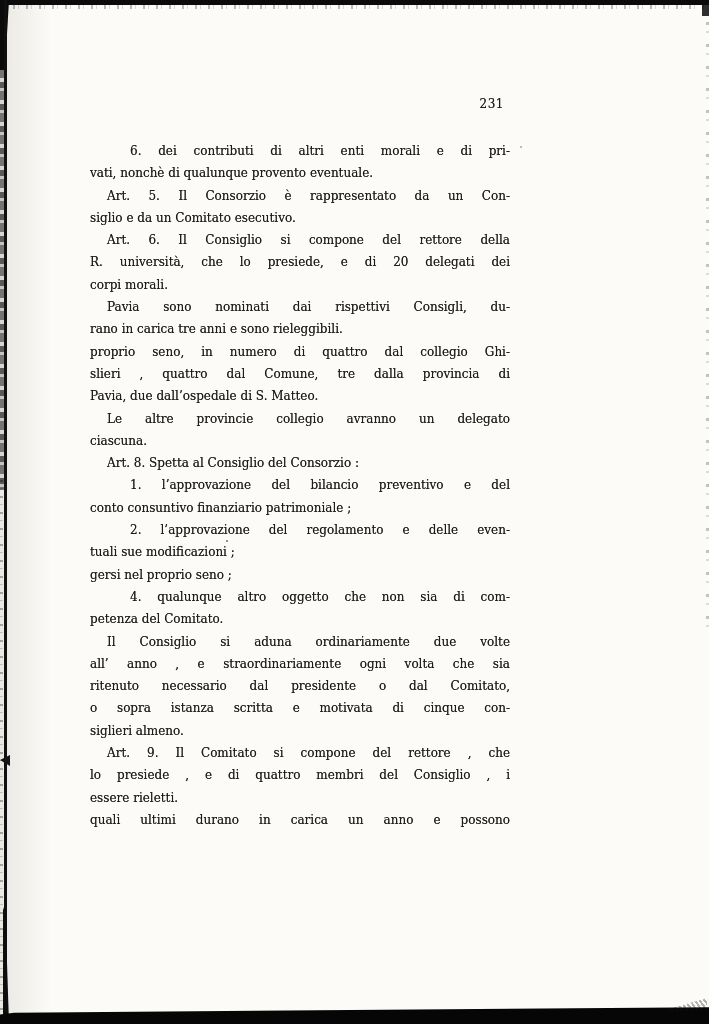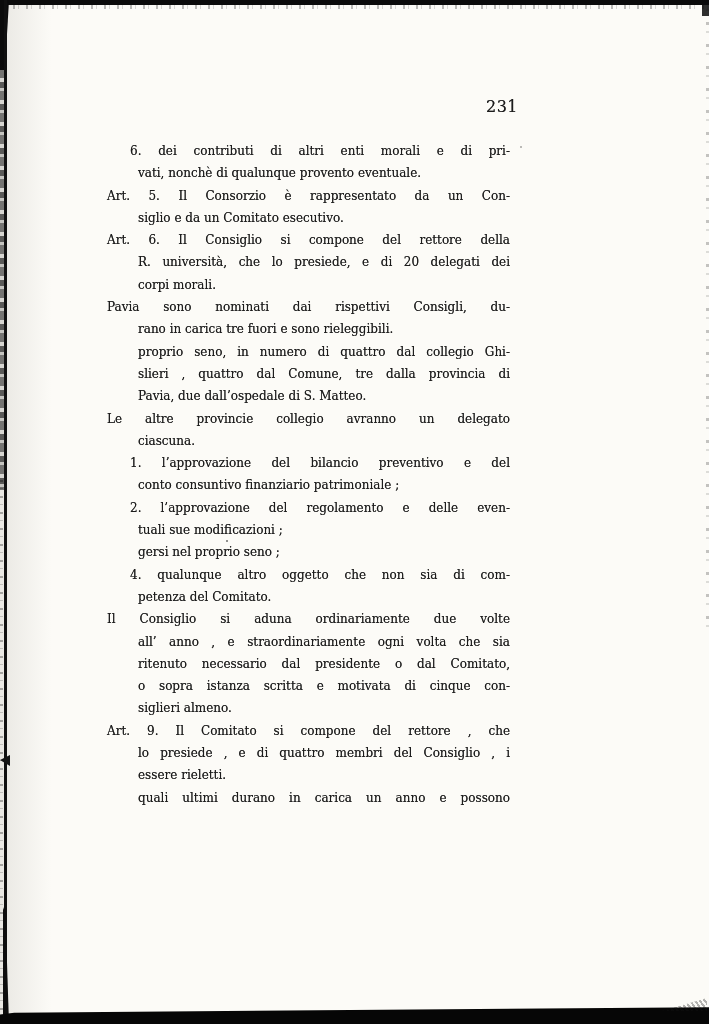--- a/index.html
+++ b/index.html
@@ -15,35 +15,35 @@
 
   
   .binding-shade {
     position: absolute; left: 0; top: 0; width: 52px; height: 100%;
     background: linear-gradient(90deg, rgba(70,64,52,0.10), rgba(70,64,52,0.0));
     pointer-events: none;
   }
 
   
   .page-number {
-    position: absolute; top: 97px; right: 191px;
-    font-size: 16px; letter-spacing: 0.5px;
+    position: absolute; top: 97px; right: 205px;
+    font-size: 12px; letter-spacing: 0.5px;
     text-shadow: 0 0 0.5px rgba(20,20,20,0.65);
   }
   .text-block {
     position: absolute; left: 90px; top: 140px; width: 420px;
     font-size: 12px; line-height: 22.3px;
     text-shadow: 0 0 0.5px rgba(20,20,20,0.65);
   }
   .line { text-align: justify; }
   .line.j  { text-align-last: justify; }
   .line.nj { text-align-last: left; }
   .ind-art  { text-indent: 17px; }
   .ind-item { text-indent: 40px; }
-  .ind-none { text-indent: 0; margin-left: 48px; }
+  .ind-none { text-indent: 0; }
 
   
   .edge-top {
     position: absolute; top: 0; left: 0; right: 0; height: 5px;
     background: #0b0b0b;
   }
   .edge-top-noise {
     position: absolute; top: 4px; left: 0; right: 0; height: 5px;
     background: repeating-linear-gradient(90deg,
       rgba(10,10,10,0.55) 0 2px, transparent 2px 5px,
@@ -126,26 +126,27 @@
 
   <div class="text-block">
       <div class="line j ind-item">6. dei contributi di altri enti morali e di pri-</div>
       <div class="line nj ind-none">vati, nonchè di qualunque provento eventuale.</div>
       <div class="line j ind-art">Art. 5. Il Consorzio è rappresentato da un Con-</div>
       <div class="line nj ind-none">siglio e da un Comitato esecutivo.</div>
       <div class="line j ind-art">Art. 6. Il Consiglio si compone del rettore della</div>
       <div class="line j ind-none">R. università, che lo presiede, e di 20 delegati dei</div>
       <div class="line nj ind-none">corpi morali.</div>
       <div class="line j ind-art">Pavia sono nominati dai rispettivi Consigli, du-</div>
-      <div class="line nj ind-none">rano in carica tre fuori e sono rieleggibili.</div>
+      <div class="line nj ind-none">rano in carica tre anni e sono rieleggibili.</div>
       <div class="line j ind-none">proprio seno, in numero di quattro dal collegio Ghi-</div>
       <div class="line j ind-none">slieri , quattro dal Comune, tre dalla provincia di</div>
       <div class="line nj ind-none">Pavia, due dall’ospedale di S. Matteo.</div>
       <div class="line j ind-art">Le altre provincie collegio avranno un delegato</div>
       <div class="line nj ind-none">ciascuna.</div>
+      <div class="line nj ind-art">Art. 8. Spetta al Consiglio del Consorzio :</div>
       <div class="line j ind-item">1. l’approvazione del bilancio preventivo e del</div>
       <div class="line nj ind-none">conto consuntivo finanziario patrimoniale ;</div>
       <div class="line j ind-item">2. l’approvazione del regolamento e delle even-</div>
       <div class="line nj ind-none">tuali sue modificazioni ;</div>
       <div class="line nj ind-none">gersi nel proprio seno ;</div>
       <div class="line j ind-item">4. qualunque altro oggetto che non sia di com-</div>
       <div class="line nj ind-none">petenza del Comitato.</div>
       <div class="line j ind-art">Il Consiglio si aduna ordinariamente due volte</div>
       <div class="line j ind-none">all’ anno , e straordinariamente ogni volta che sia</div>
       <div class="line j ind-none">ritenuto necessario dal presidente o dal Comitato,</div>

